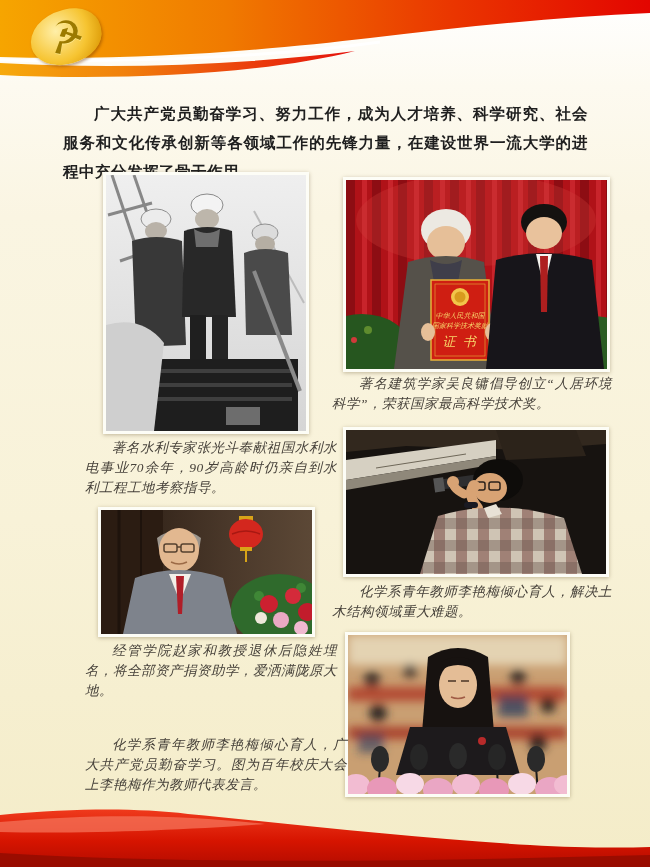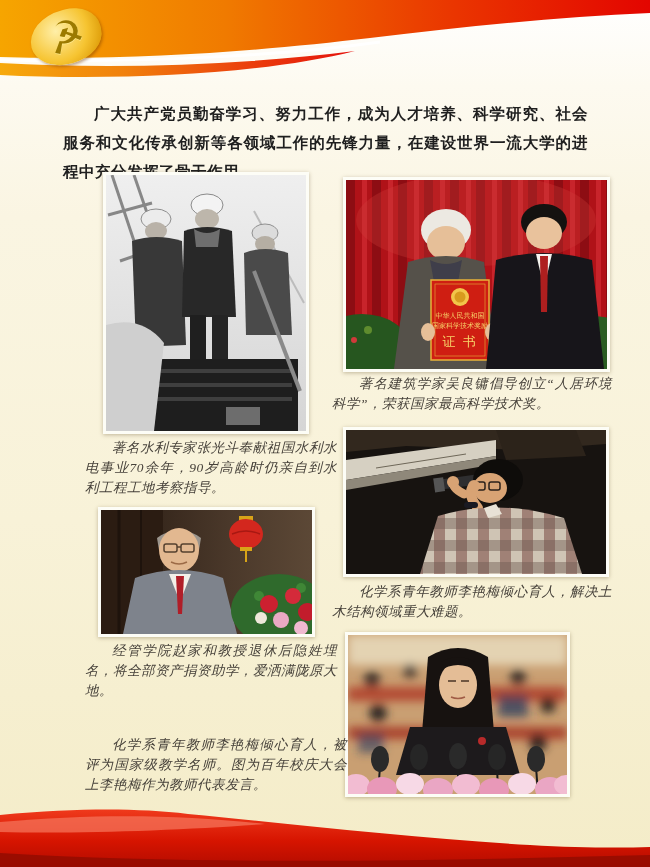--- a/index.html
+++ b/index.html
@@ -34,20 +34,21 @@
     white-space:nowrap; font-style:italic;
   }
   .intro {
     position:absolute; left:63px; top:99px; width:525px;
     font-size:15.5px; font-weight:bold; line-height:29px; color:#1f1f1f;
     letter-spacing:.5px; text-indent:2em; text-align:justify;
   }
   .ph {
     position:absolute; background:#fff; border:3px solid #fdfdf6;
     box-shadow:0 1px 4px rgba(90,70,30,.35);
+    font-style:italic;
   }
   .ph svg { display:block; }
   .cap {
     position:absolute; font-size:13.5px; line-height:20px; color:#46413a;
     font-style:italic; letter-spacing:.5px; text-indent:2em; text-align:justify;
   }
   .ribbon { position:absolute; left:0; bottom:0; display:block; }
 </style>
 </head>
 <body>
@@ -306,21 +307,21 @@
         <ellipse cx="62" cy="149" rx="14" ry="11" fill="#f7d9e6"></ellipse>
           <ellipse cx="90" cy="155" rx="15" ry="12" fill="#eaa6c4"></ellipse>
         <ellipse cx="118" cy="150" rx="14" ry="11" fill="#f2bcd2"></ellipse>
           <ellipse cx="146" cy="155" rx="15" ry="12" fill="#e898b8"></ellipse>
         <ellipse cx="174" cy="149" rx="14" ry="11" fill="#f7d9e6"></ellipse>
           <ellipse cx="202" cy="154" rx="15" ry="12" fill="#eaa6c4"></ellipse>
         <ellipse cx="218" cy="150" rx="12" ry="10" fill="#f2bcd2"></ellipse>
       </g>
     </svg>
   </figure>
-  <p class="cap" style="left:85px; top:735px; width:262px;">化学系青年教师李艳梅倾心育人，被评为国家级教学名师。图为百年校庆大会上李艳梅作为教师代表发言。</p>
+  <p class="cap" style="left:85px; top:735px; width:262px;">化学系青年教师李艳梅倾心育人，广大共产党员勤奋学习。图为百年校庆大会上李艳梅作为教师代表发言。</p>
 
   <svg class="ribbon" width="650" height="72" viewBox="0 0 650 72">
     <defs>
       <linearGradient id="rg" x1="0" y1="0" x2="0" y2="1">
         <stop offset="0" stop-color="#ef3a1c"></stop>
           <stop offset="0.55" stop-color="#d61400"></stop>
           <stop offset="1" stop-color="#b30c00"></stop>
       </linearGradient>
     </defs>
     <path d="M0,20 C80,13 135,13 188,19 C292,29 420,44 530,50 C580,53 622,53 650,52 L650,72 L0,72 Z" fill="url(#rg)"></path>

